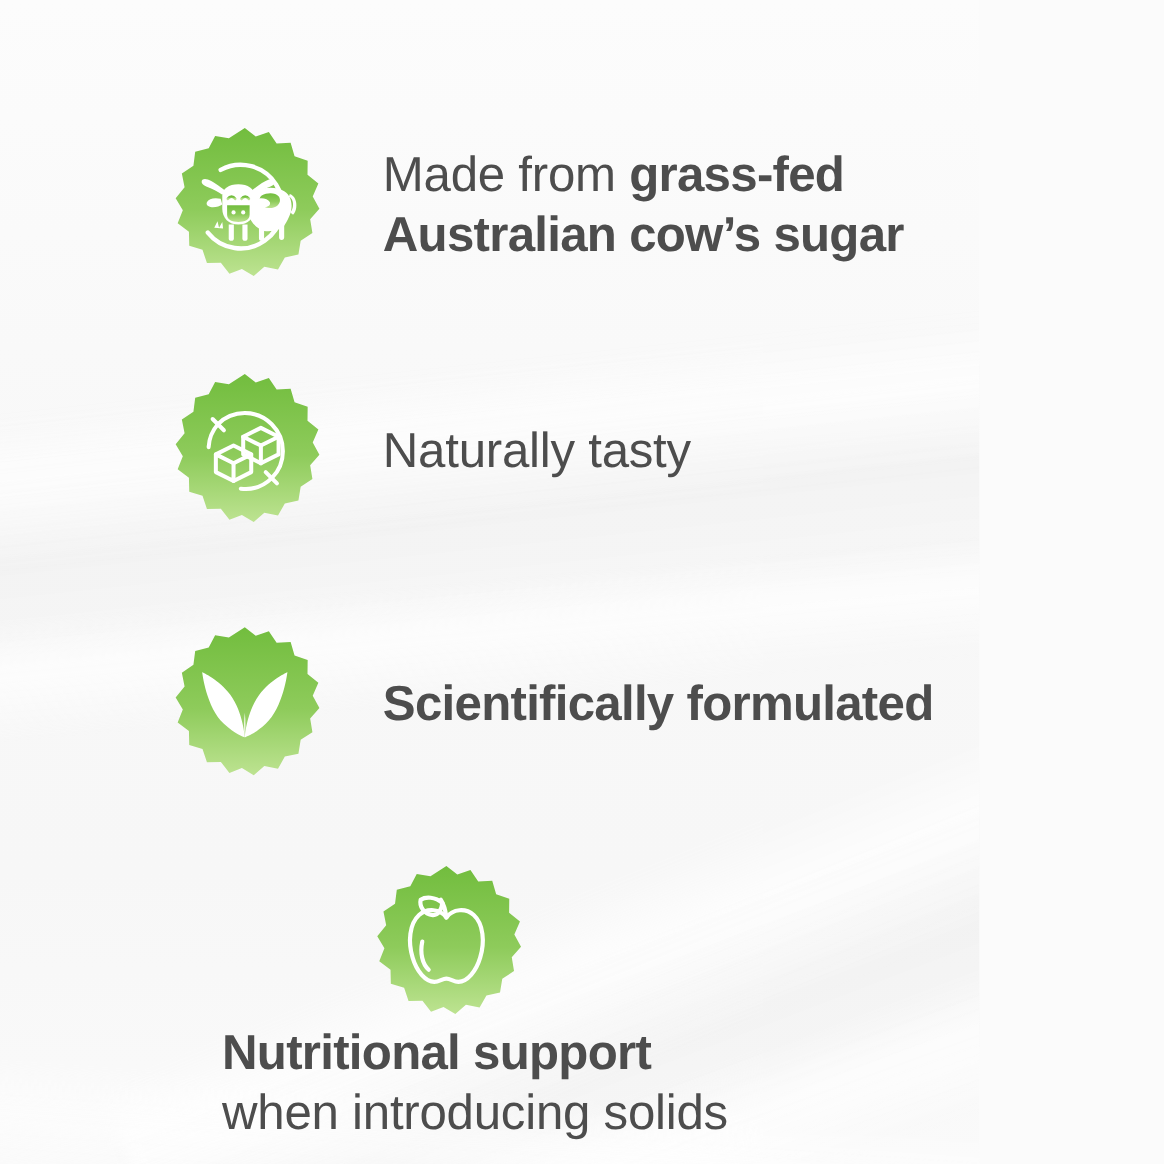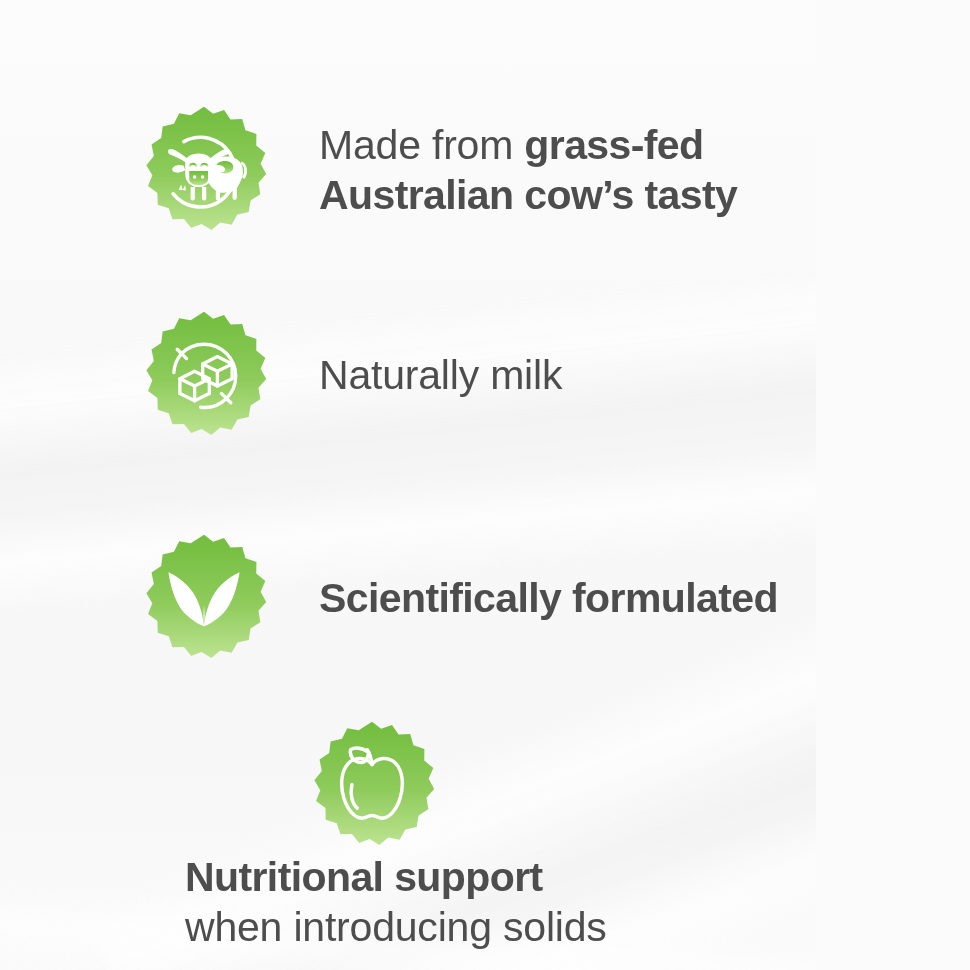--- a/index.html
+++ b/index.html
@@ -93,21 +93,21 @@
     list-style: none;
   }
   .feature-row {
     position: absolute;
     display: flex;
     align-items: center;
     left: 137px;
   }
   .row-0 { top: 104px; }
   .row-1 { top: 309px; }
-  .row-2 { top: 532px; text-align: center; }
+  .row-2 { top: 520px; text-align: center; }
   .row-3 { top: 719px; flex-direction: column; }
 
   .badge {
     width: 134px;
     height: 134px;
     flex: 0 0 134px;
     position: relative;
   }
   .badge svg {
     display: block;
@@ -207,21 +207,21 @@
 
             <path d="M62 128 L66 120 L68 128 L72 121 L73 129 Z"></path>
           </g>
         </svg>
       </div>
       <div class="feature-text">
         <span class="ln">
           <span class="reg">Made from </span><span class="bold">grass-fed</span>
         </span>
         <span class="ln">
-          <span class="reg"></span><span class="bold">Australian cow’s tasty</span>
+          <span class="reg"></span><span class="bold">Australian cow’s sugar</span>
         </span>
       </div>
     </li>
 
     <li class="feature-row row-1">
       <div class="badge">
         <svg viewBox="0 0 200 200" xmlns="http://www.w3.org/2000/svg" aria-hidden="true">
           <defs>
             <linearGradient id="gradSugar" x1="0" y1="0" x2="0" y2="1">
               <stop offset="0%" stop-color="#72bd3e"></stop>
@@ -251,21 +251,21 @@
             <path d="M108 104 L108 126 L86 137"></path>
 
             <path d="M98 82 L120 71 L142 82 L120 93 Z"></path>
             <path d="M98 82 L98 104 L120 115 L120 93"></path>
             <path d="M142 82 L142 104 L120 115"></path>
           </g>
         </svg>
       </div>
       <div class="feature-text">
         <span class="ln">
-          <span class="reg">Naturally milk</span><span class="bold"></span>
+          <span class="reg">Naturally tasty</span><span class="bold"></span>
         </span>
       </div>
     </li>
 
     <li class="feature-row row-2">
       <div class="badge">
         <svg viewBox="0 0 200 200" xmlns="http://www.w3.org/2000/svg" aria-hidden="true">
           <defs>
             <linearGradient id="gradLeaf" x1="0" y1="0" x2="0" y2="1">
               <stop offset="0%" stop-color="#72bd3e"></stop>

